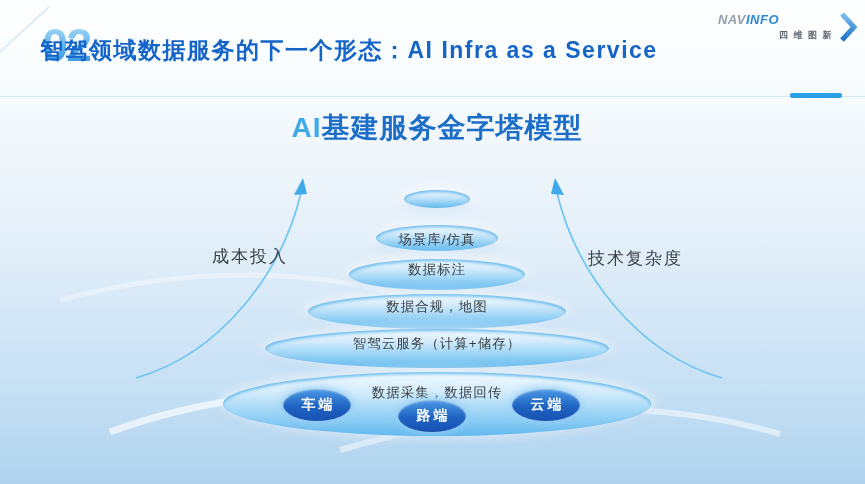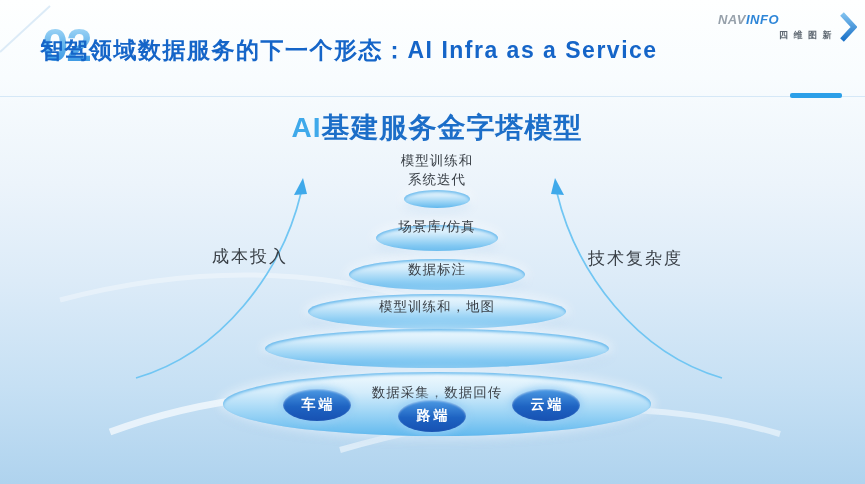--- a/index.html
+++ b/index.html
@@ -38,21 +38,21 @@
     font-size:28px; font-weight:800; letter-spacing:1px; white-space:nowrap;
   }
   .pyramid-title .accent { color:#3FA9EA; }
   .pyramid-title .rest { color:#1C6EC8; }
 
   .layer-text {
     position:absolute; left:437px; transform:translateX(-50%); z-index:3;
     font-size:13.5px; color:#3A4047; font-weight:500; white-space:nowrap; letter-spacing:1px;
   }
   .top-text { top:152px; text-align:center; line-height:1.4; }
-  .t2 { top:218px; } .t3 { top:261px; } .t4 { top:298px; } .t5 { top:335px; } .t6 { top:384px;font-family:Liberation Serif, serif; }
+  .t2 { top:231px; } .t3 { top:261px; } .t4 { top:298px; } .t5 { top:335px; } .t6 { top:384px;font-family:Liberation Serif, serif; }
 
   .ellipse {
     position:absolute; left:437px; transform:translateX(-50%); z-index:2; border-radius:50%;
     background:linear-gradient(180deg,#F1FAFE 0%,#D3ECFB 32%,#99D3F5 66%,#62B9EE 100%);
     box-shadow: inset 0 2px 3px rgba(70,168,232,.75), 0 0 10px 4px rgba(255,255,255,.55), 0 4px 9px rgba(125,180,230,.35);
   }
   .e1 { top:190px; width:66px;  height:18px; }
   .e2 { top:225px; width:122px; height:26px; }
   .e3 { top:259px; width:176px; height:31px; }
   .e4 { top:294px; width:258px; height:35px; }
@@ -123,35 +123,32 @@
     </g>
     <g>
       <path d="M 722 378 C 636 353 576 272 557 193" stroke="#71C6F3" stroke-width="1.7" fill="none"></path>
       <polygon points="555,178 551,194 564,195" fill="#3FA9EA"></polygon>
     </g>
   </svg>
 
   <div class="axis-label axis-left">成本投入</div>
   <div class="axis-label axis-right">技术复杂度</div>
 
-  <div class="layer-text top-text">
-    <div>模型训练和</div>
-    <div>系统迭代</div>
-  </div>
   <div class="ellipse e1"></div>
 
   <div class="layer-text t2">场景库/仿真</div>
   <div class="ellipse e2"></div>
 
   <div class="layer-text t3">数据标注</div>
   <div class="ellipse e3"></div>
 
-  <div class="layer-text t4">模型训练和，地图</div>
+  <div class="layer-text t4">数据合规，地图</div>
   <div class="ellipse e4"></div>
 
+  <div class="layer-text t5">智驾云服务（计算+储存）</div>
   <div class="ellipse e5"></div>
 
   <div class="layer-text t6">数据采集，数据回传</div>
   <div class="ellipse e6"></div>
 
   <div class="badge b1">车端</div>
   <div class="badge b3">云端</div>
   <div class="badge b2">路端</div>
 
 </div>

